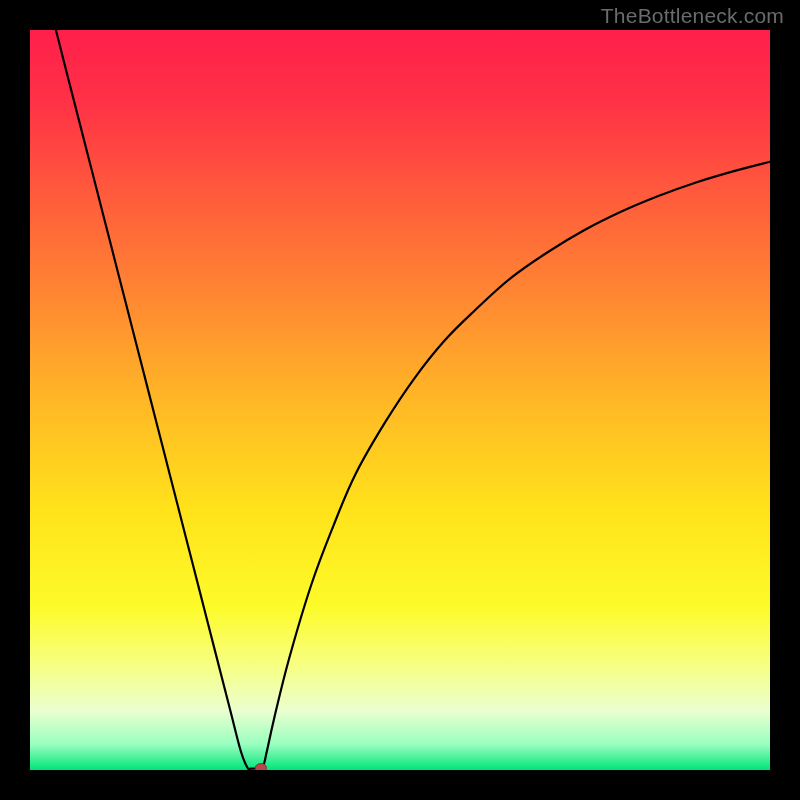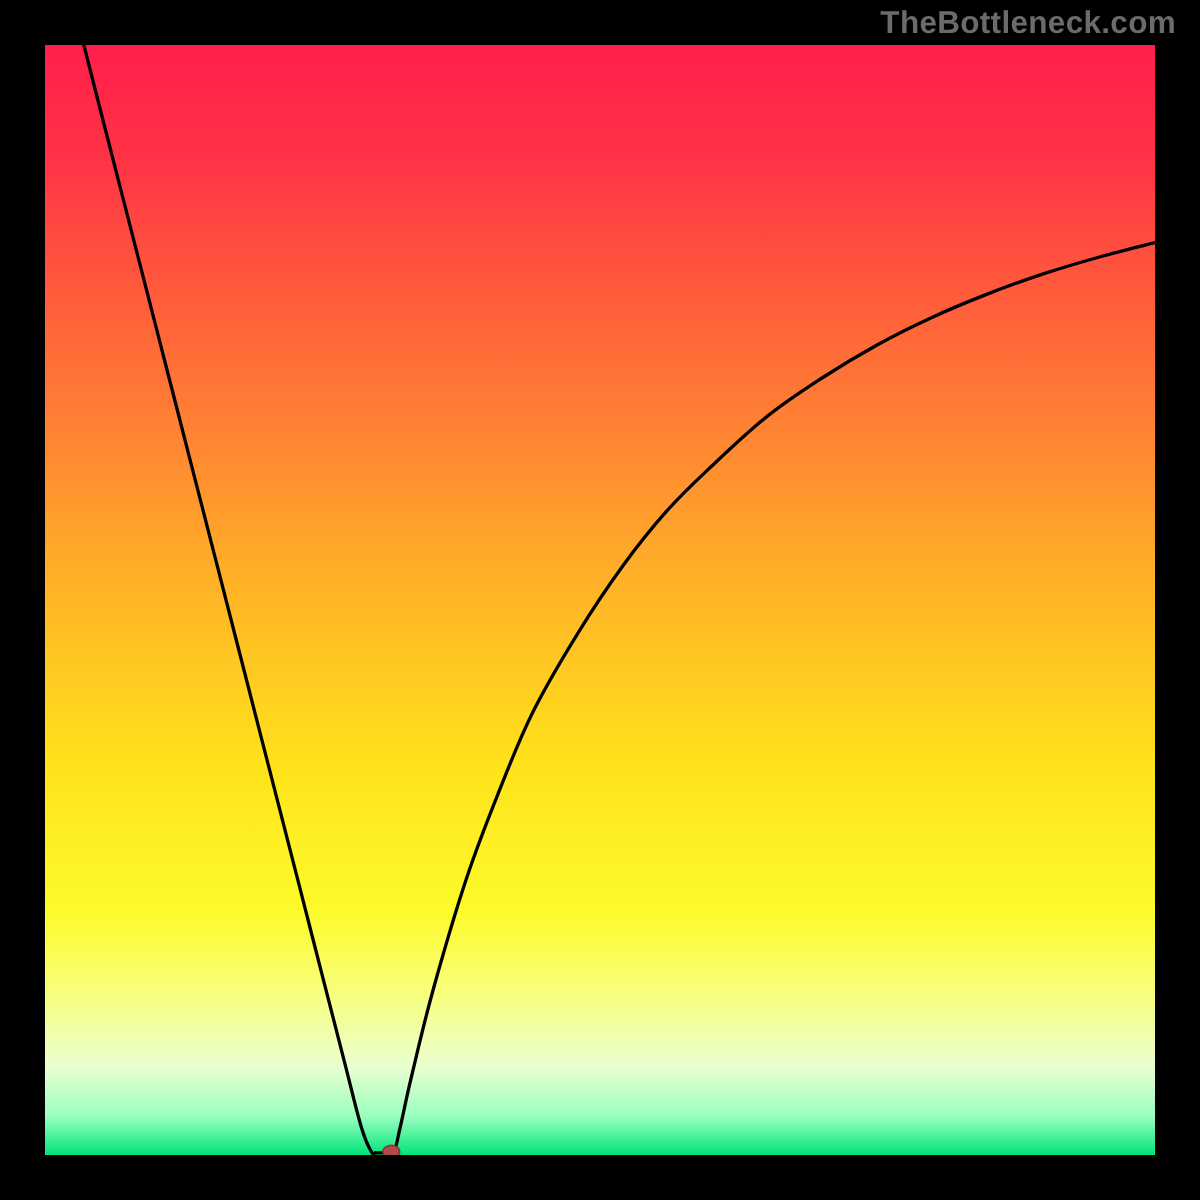--- a/index.html
+++ b/index.html
@@ -25,21 +25,21 @@
     top: 30px;
     width: 740px;
     height: 740px;
   }
   .watermark {
     position: absolute;
     top: 4px;
     right: 16px;
     color: #6b6b6b;
     font-size: 21px;
-    font-weight: 700;
+    font-weight: 400;
     letter-spacing: 0.2px;
     user-select: none;
   }
 </style>
 </head>
 <body>
 
 <div class="frame">
   <div class="plot">
     <svg width="740" height="740" viewBox="0 0 740 740">

